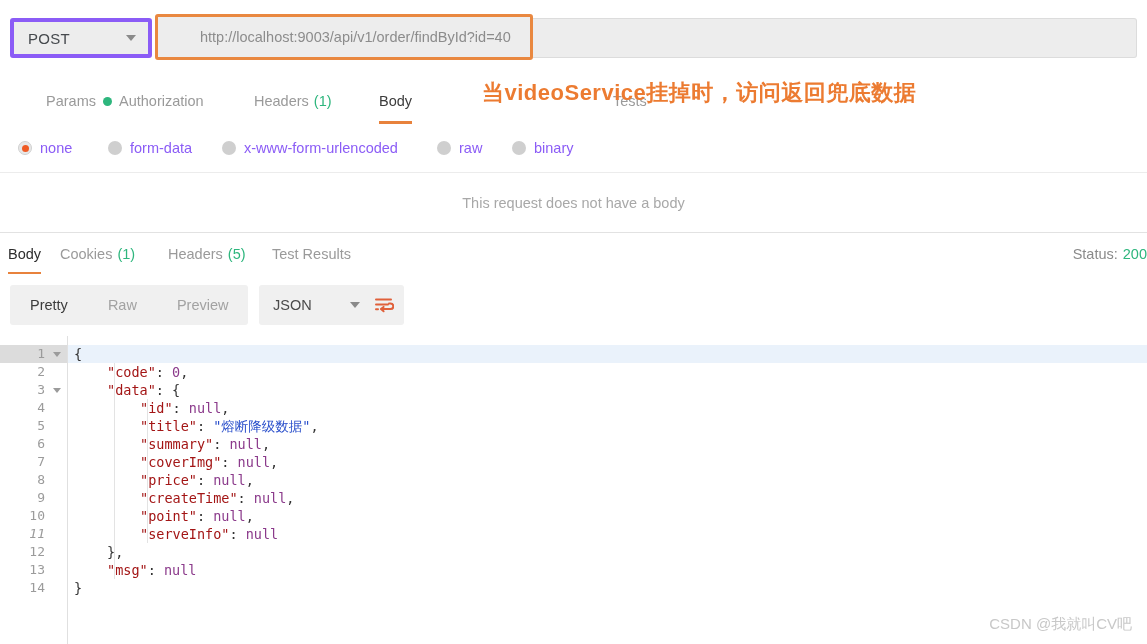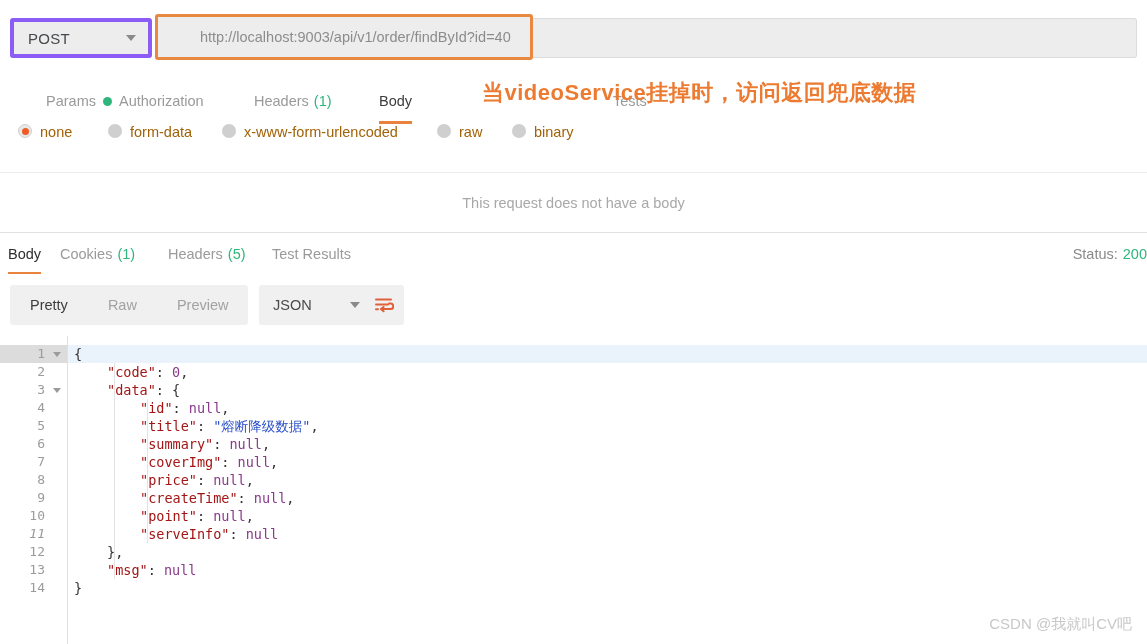--- a/index.html
+++ b/index.html
@@ -145,23 +145,24 @@
     left: 0; top: 124px;
     width: 1147px;
     height: 48px;
     background: #ffffff;
   }
   .radio-opt {
     position: absolute;
     top: 0;
     height: 48px;
     display: flex;
-    cursor: pointer;
-    font-size: 14.5px;
-    color: #a16207;
+    align-items: center;
+    cursor: pointer;
+    font-size: 14.5px;
+    color: #8b5cf6;
     white-space: nowrap;
   }
   .radio-mark {
     width: 14px; height: 14px;
     border-radius: 50%;
     background: #cfcfcf;
     margin-right: 8px;
     flex: none;
     position: relative;
   }

